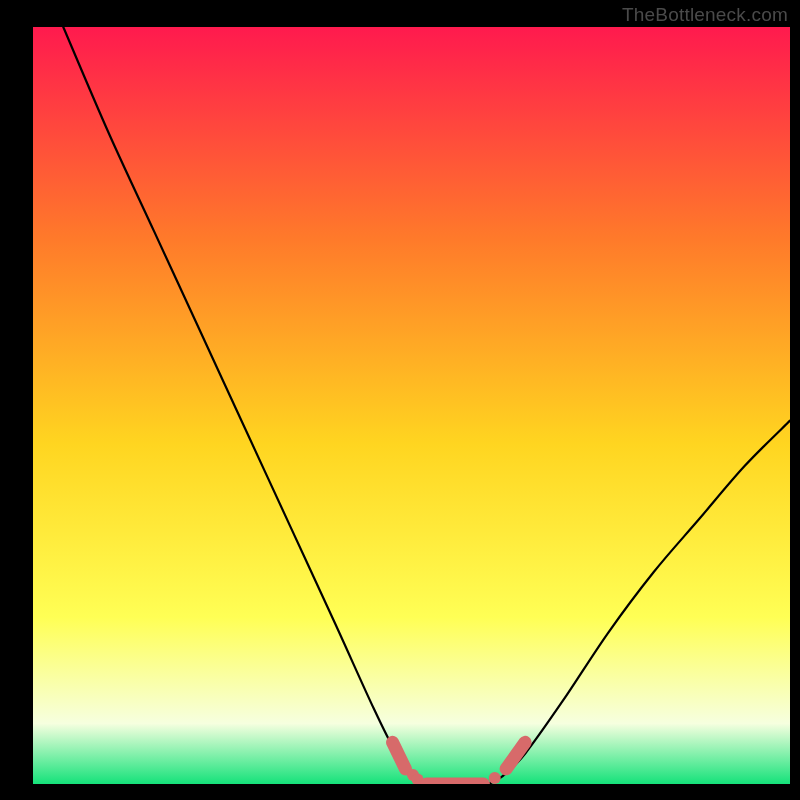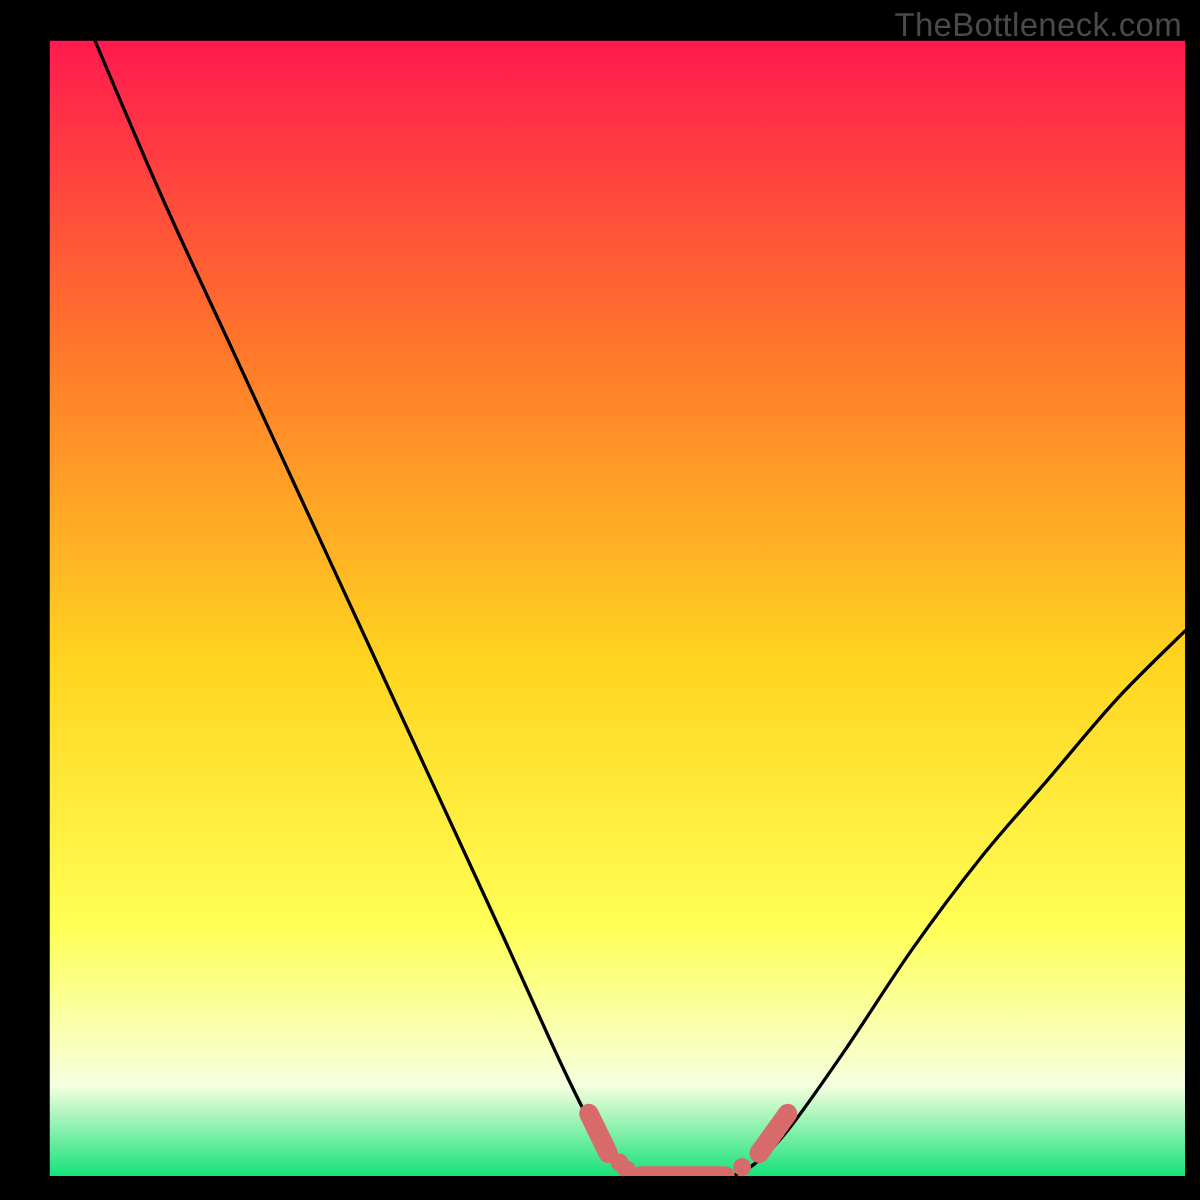--- a/index.html
+++ b/index.html
@@ -14,21 +14,21 @@
   .stage {
     position: relative;
     width: 800px;
     height: 800px;
   }
   .watermark {
     position: absolute;
     top: 4px;
     right: 12px;
     color: #4a4a4a;
-    font-size: 22px;
+    font-size: 19px;
     font-weight: 400;
     letter-spacing: 0.2px;
     z-index: 50;
   }
   .plot-wrap {
     position: absolute;
     left: 33px;
     top: 27px;
     width: 757px;
     height: 757px;

